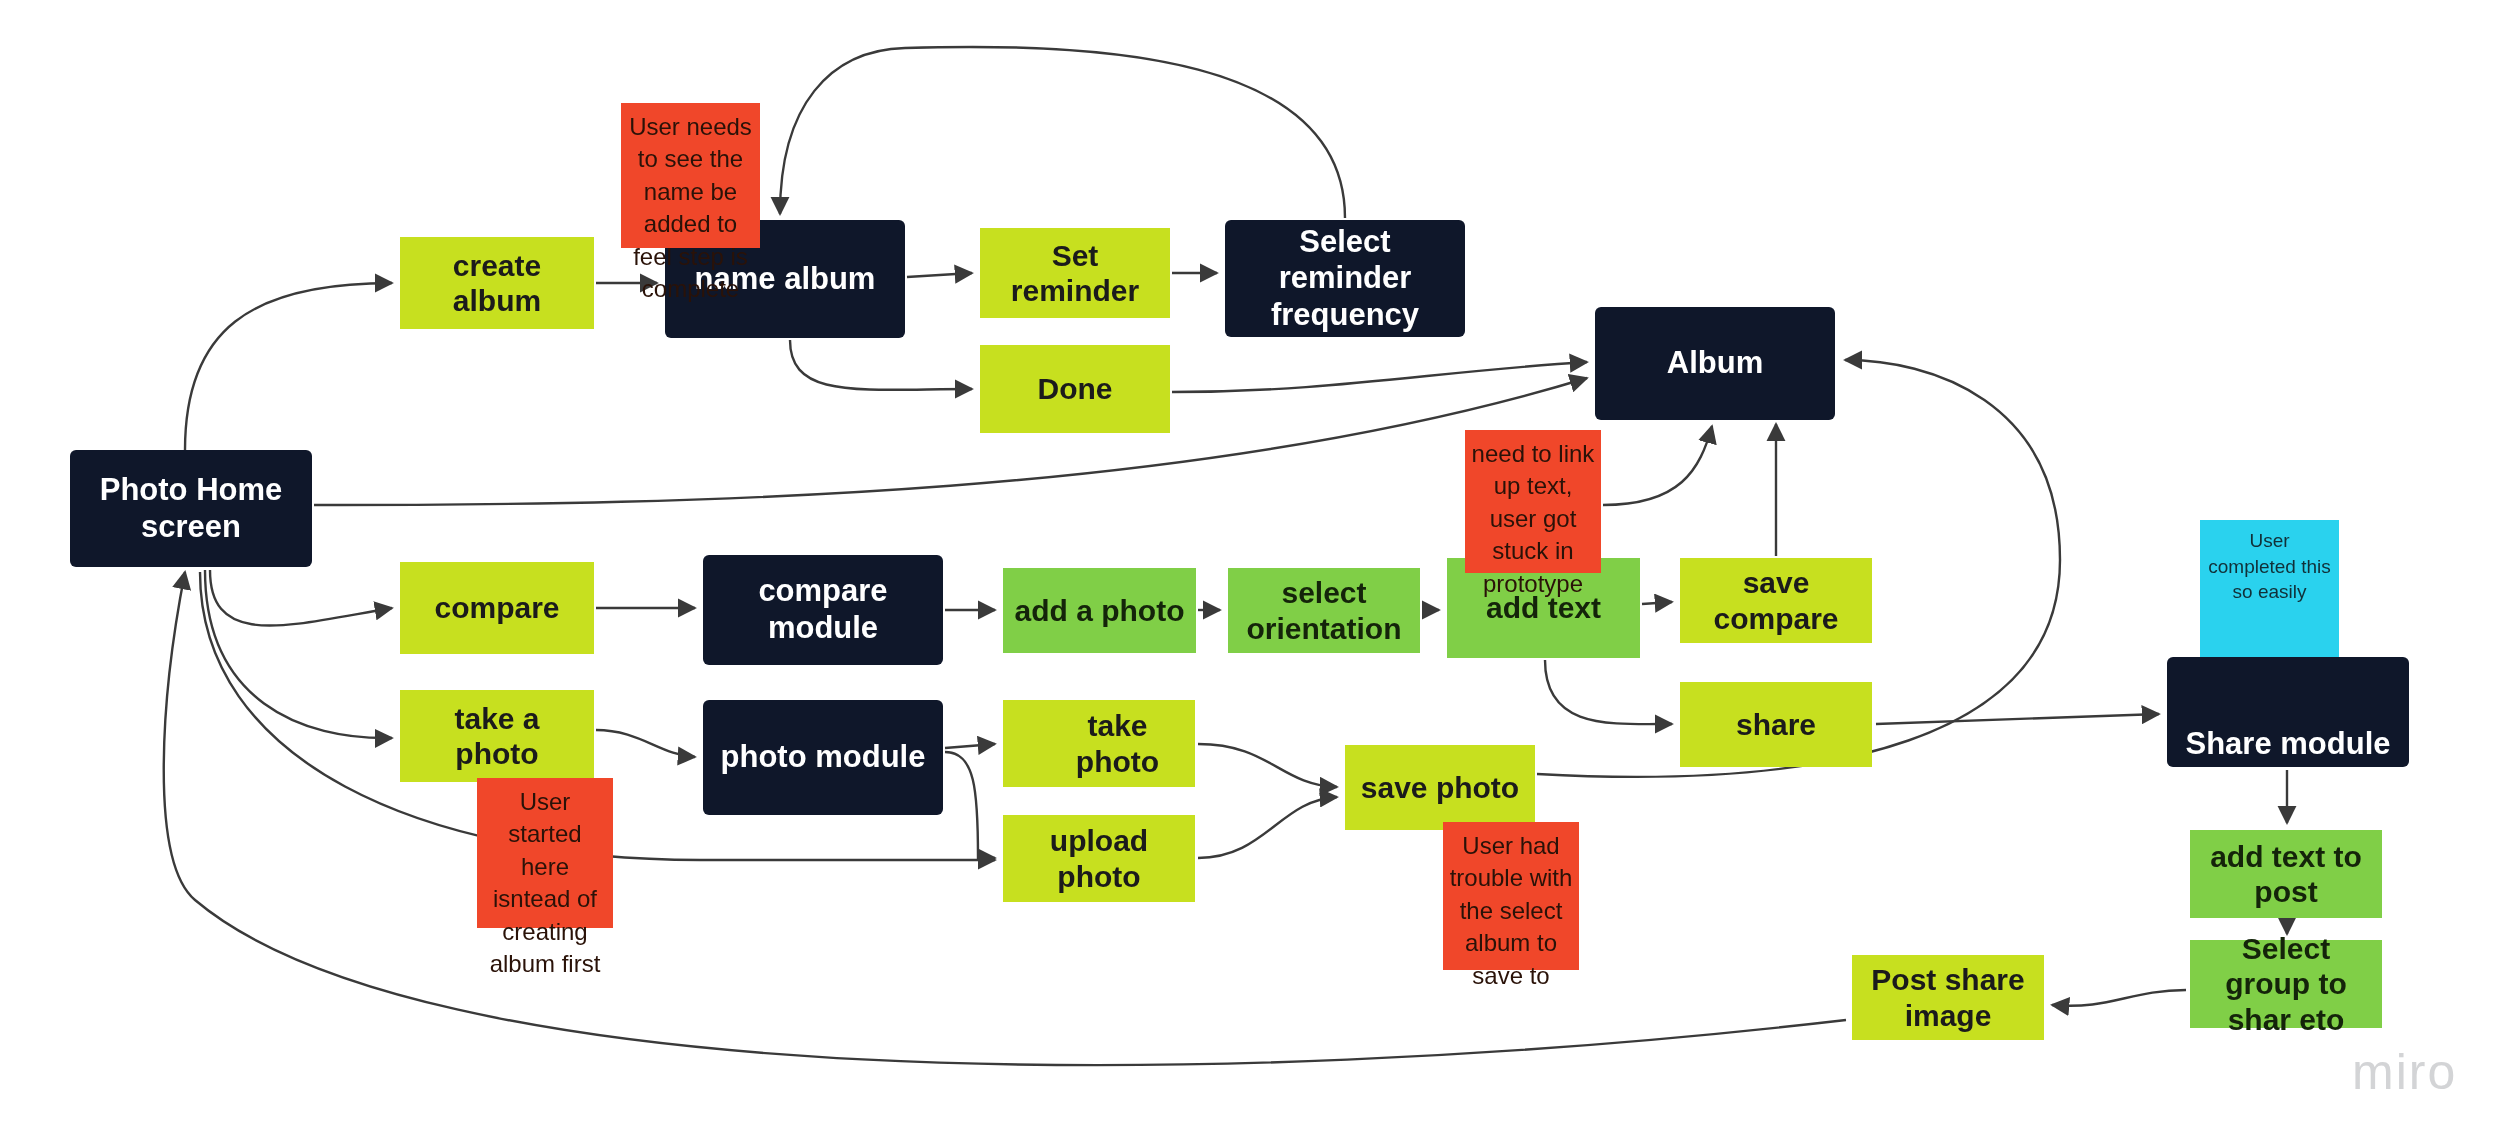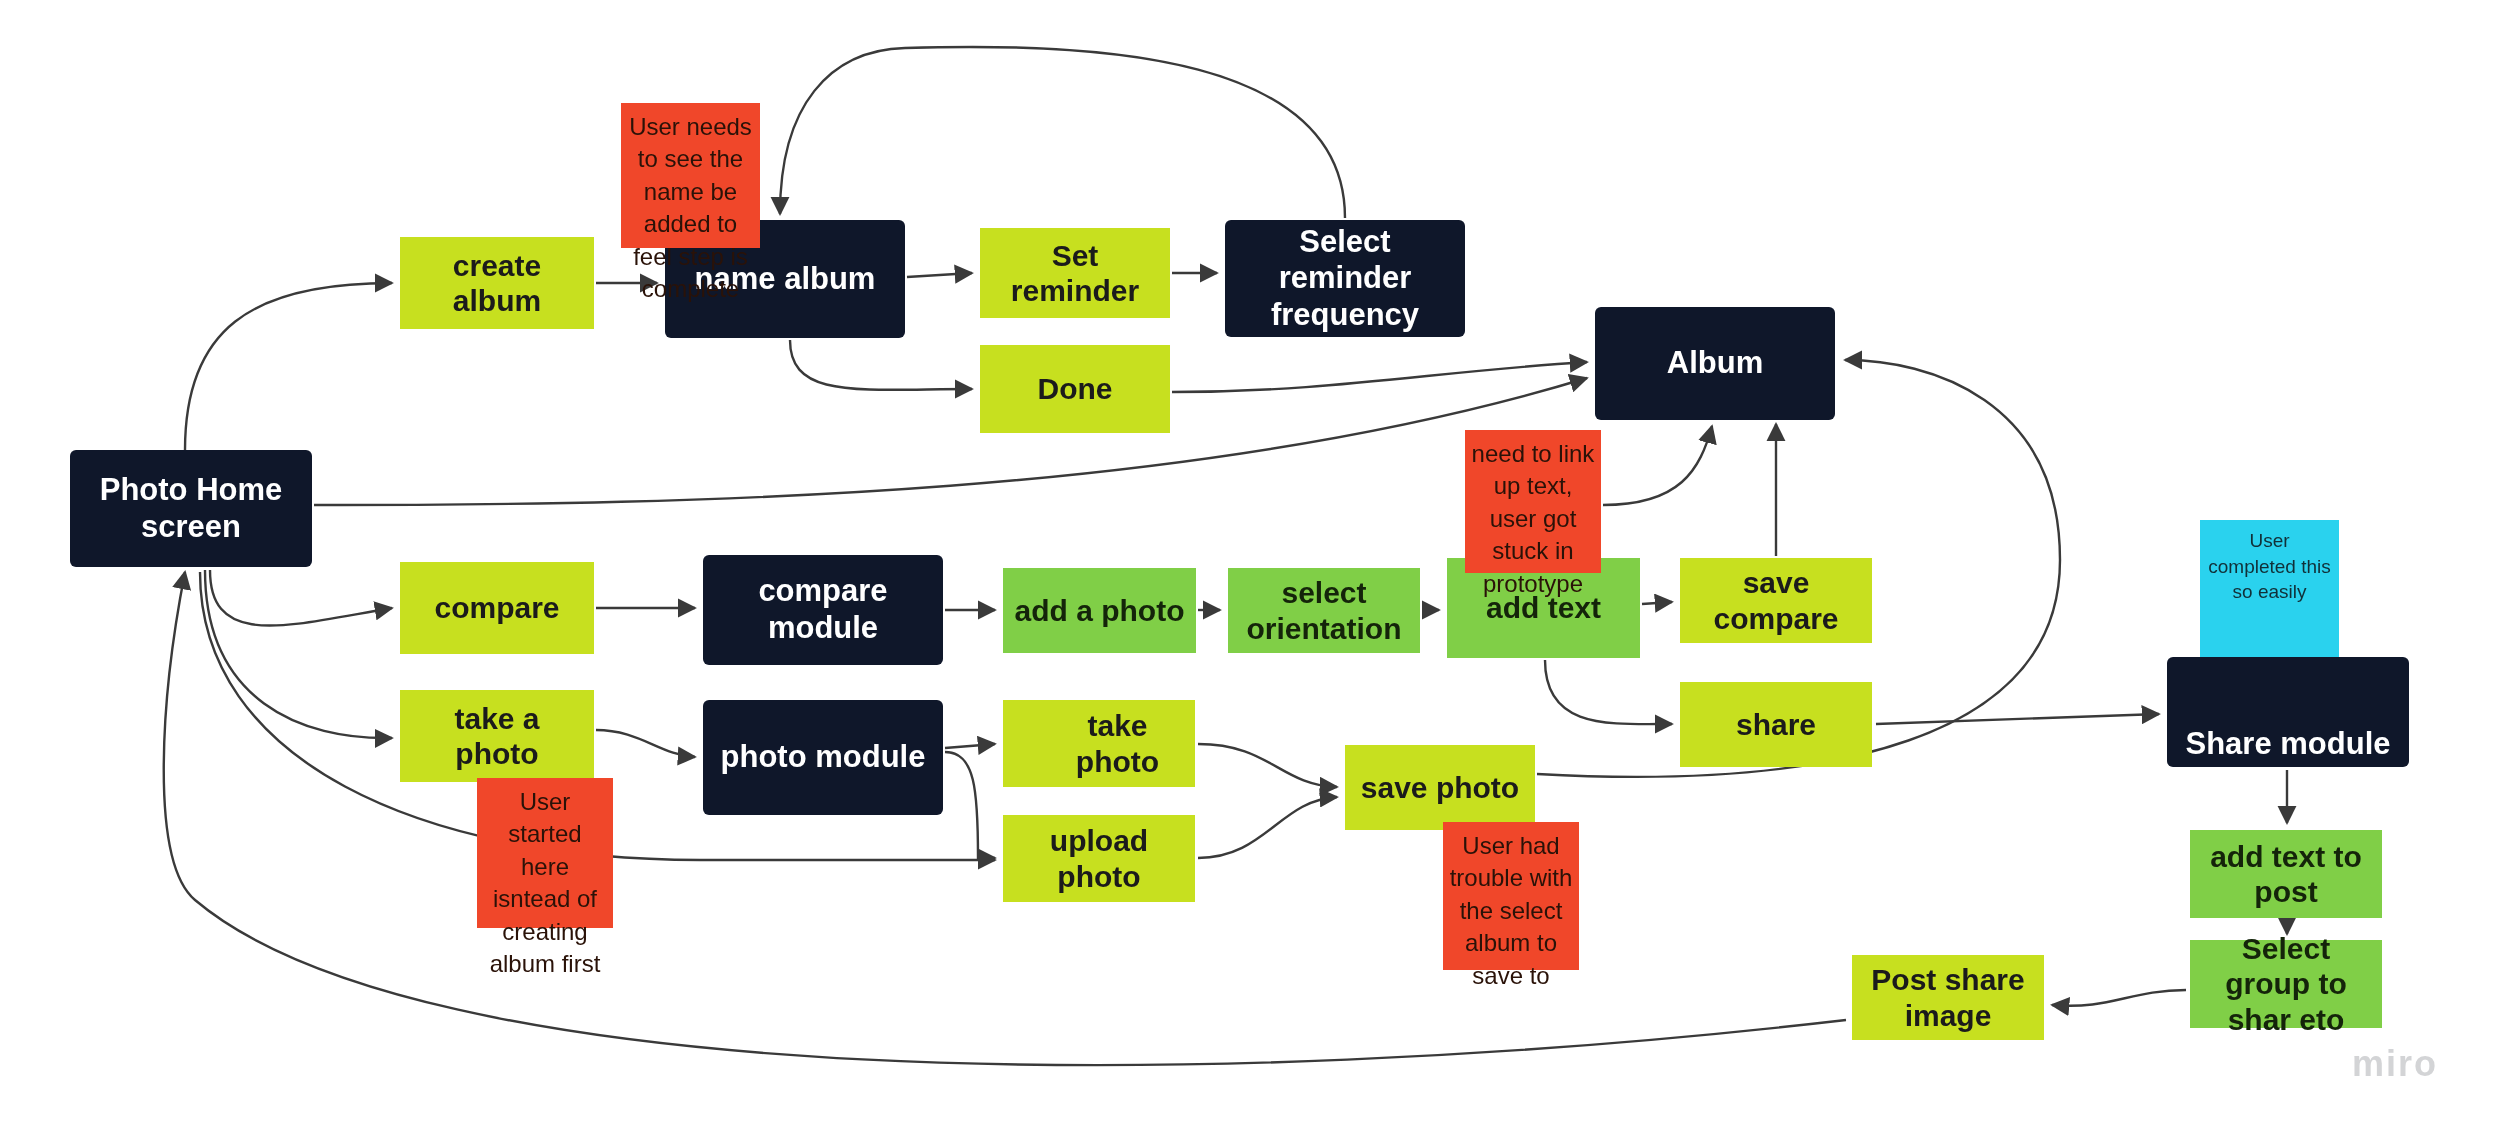--- a/index.html
+++ b/index.html
@@ -24,23 +24,23 @@
   }
   .lime{background:#c7e01f;color:#1b1b1b;font-weight:bold;font-size:30px;}
   .green{background:#80cf47;color:#14240a;font-weight:bold;font-size:30px;}
   .blue{background:#0f172a;color:#ffffff;font-weight:bold;font-size:31px;border-radius:6px;}
   .sticky-red{background:#f0472a;color:#2a1208;font-size:24px;font-weight:normal;line-height:1.35;padding:8px 6px;}
   .sticky-cyan{background:#2ad2ee;color:#113038;font-size:19px;font-weight:normal;line-height:1.35;padding:8px 6px;}
   .sticky-red.atop,.sticky-cyan.atop{align-items:flex-start;}
   .watermark{
     position:absolute;
     color:#d3d4d6;
-    font-size:36px;
+    font-size:50px;
     letter-spacing:2px;
-    font-weight:bold;
+    font-weight:normal;
   }
   .z1{z-index:2;}
   .z2{z-index:3;}
 </style>
 </head>
 <body>
 
 <div id="board">
 
   <svg id="edges" viewBox="0 0 2500 1139">

